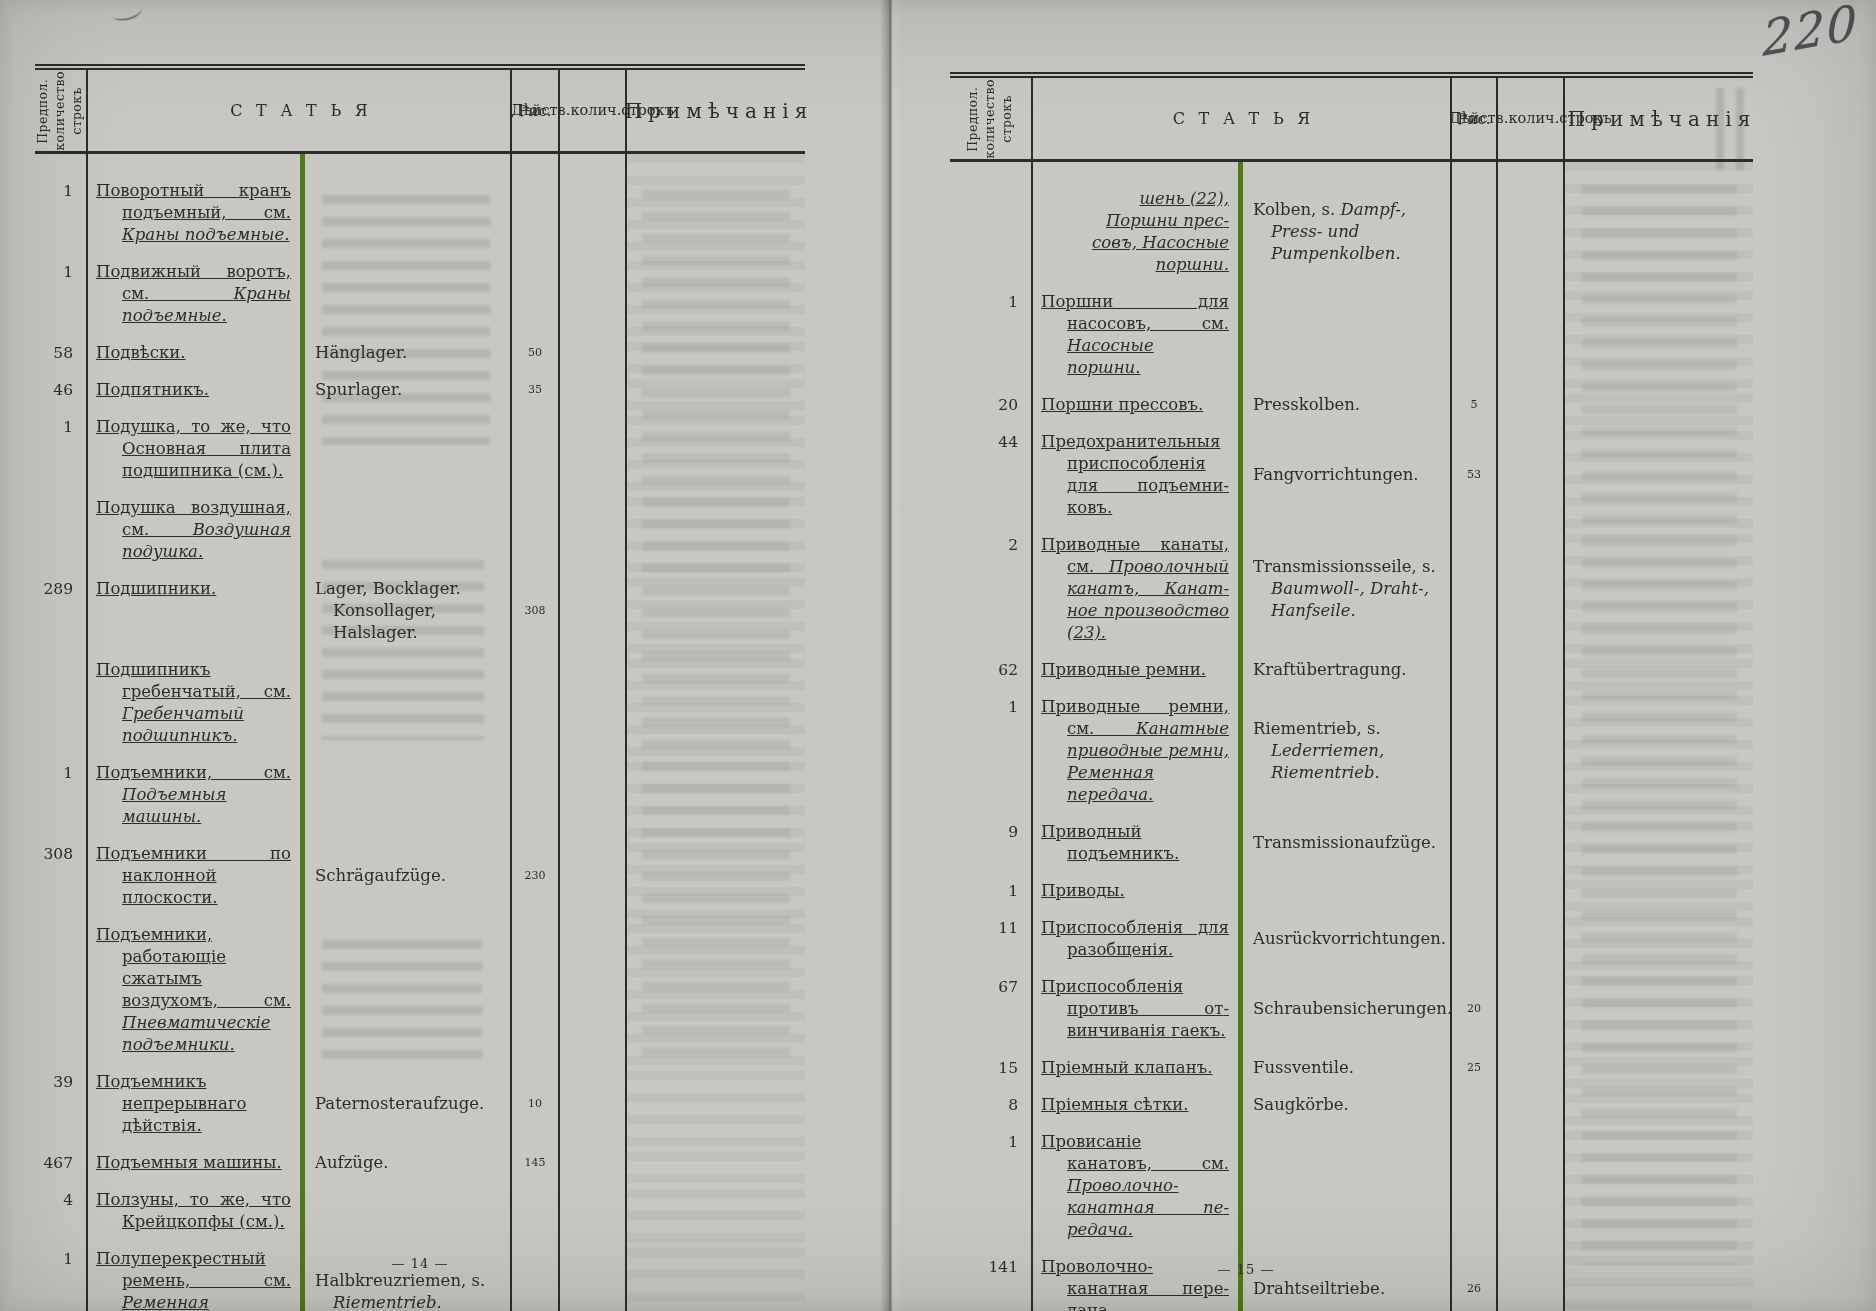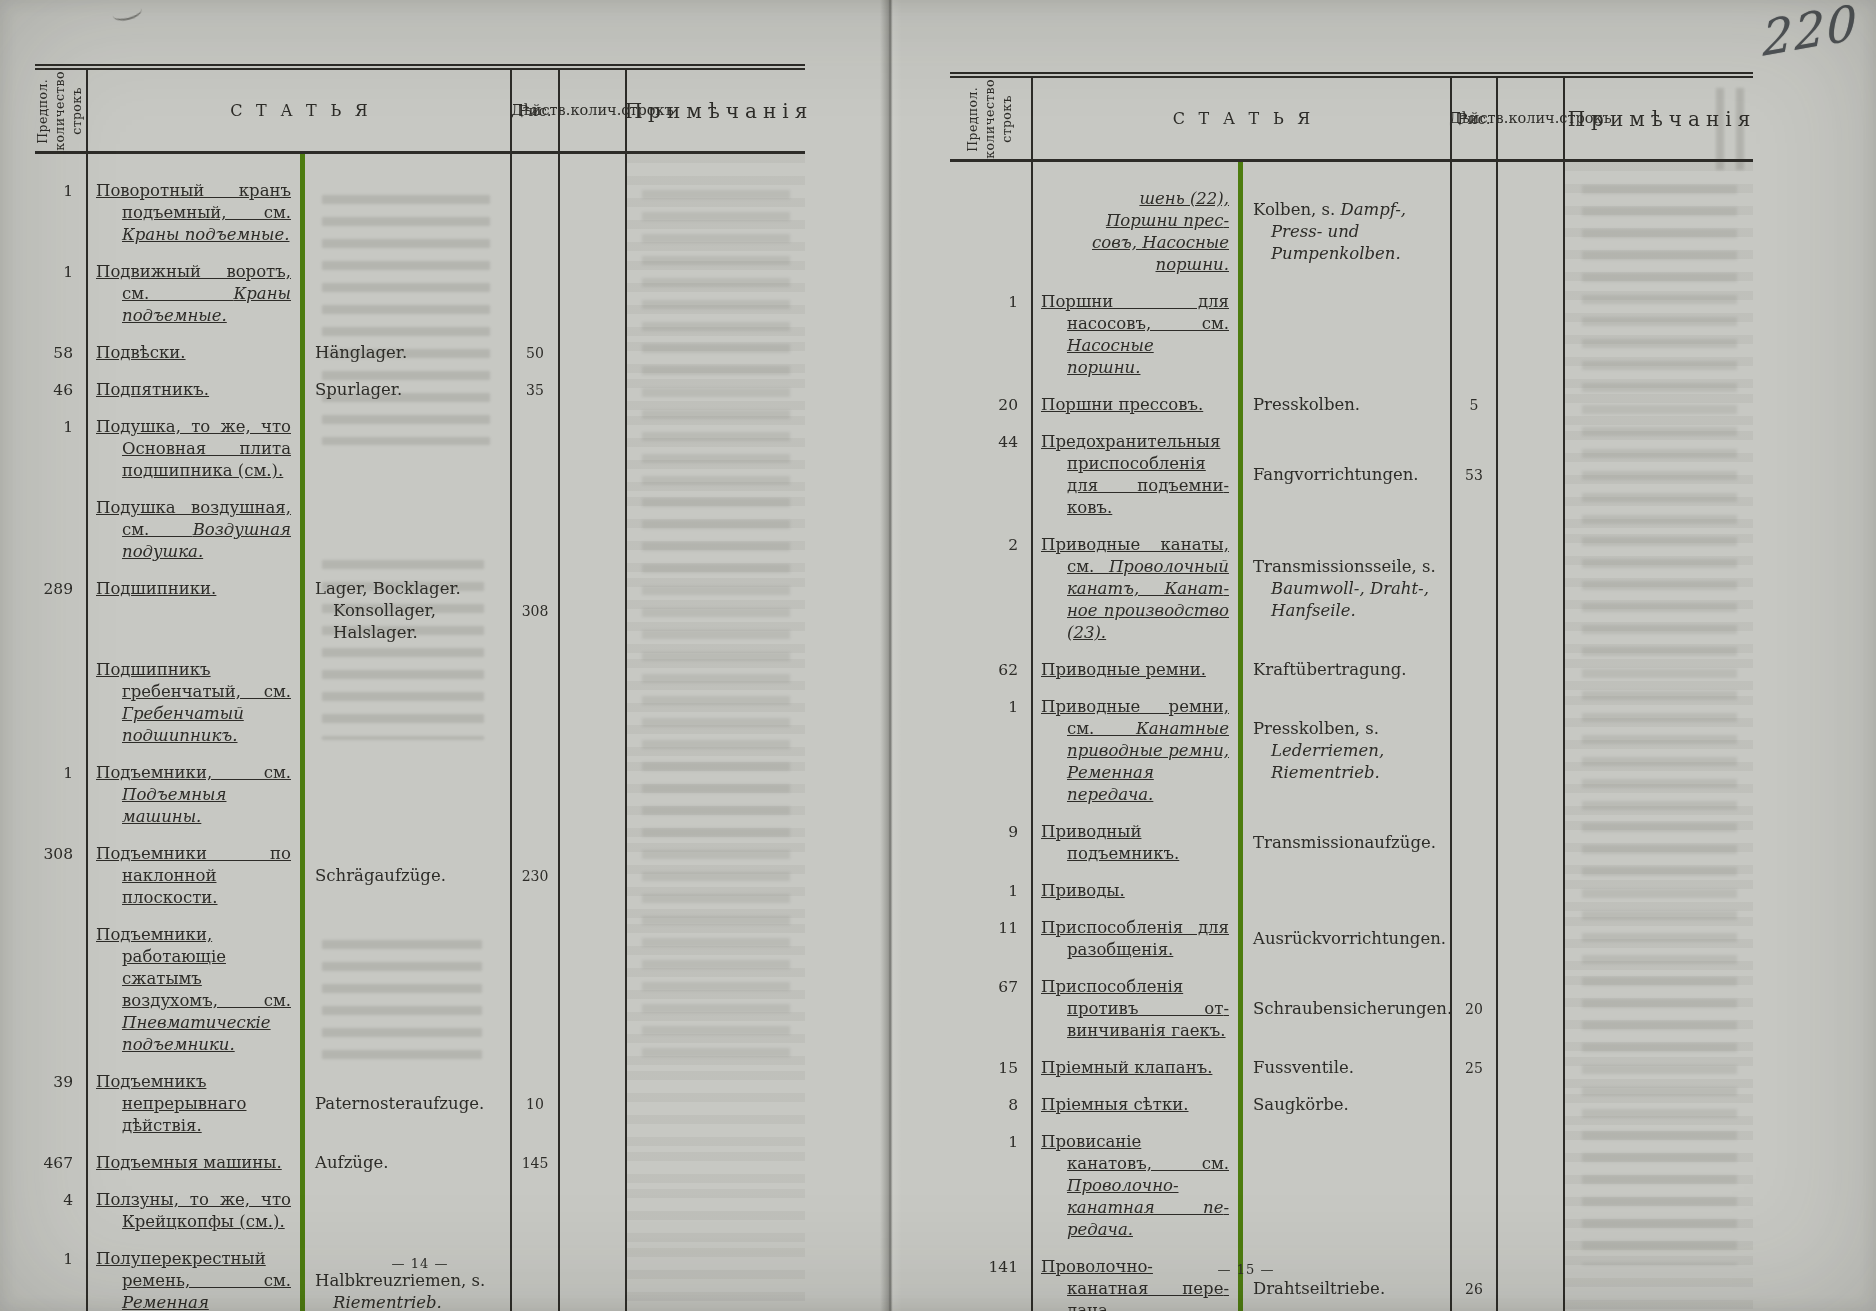--- a/index.html
+++ b/index.html
@@ -59,21 +59,21 @@
     border-right:2.5px solid #2d2c28;text-align:right;
     padding-right:13px;font-size:15.5px;
   }
   .c-ru{border-right:5px solid #4d7c0f;padding-left:8px;padding-right:9px;text-decoration:underline;}
   .c-ru p{margin:0;text-align:justify;text-indent:-26px;padding-left:26px;}
   .trow[data-variant="continuation"] .c-ru p{text-indent:0;padding-left:26px;text-align:right;}
   .c-de{border-right:2.5px solid #2d2c28;display:flex;align-items:center;padding-left:10px;padding-right:8px;}
   .c-de p{margin:0;text-align:left;text-indent:-18px;padding-left:18px;width:100%;}
   .c-fig{
     border-right:2.5px solid #2d2c28;display:flex;align-items:center;justify-content:center;
-    font-size:14px;
+    font-size:11px;
   }
   .c-act{border-right:2.5px solid #2d2c28;}
   .c-notes{
     background:repeating-linear-gradient(rgba(70,68,58,.06) 0 9px, rgba(0,0,0,0) 9px 22px);
   }
   i{font-style:italic;}
 
   
   .pagenum{position:absolute;font-size:13px;letter-spacing:1px;text-align:center;}
   .pagenum.p14{left:35px;width:770px;top:1256px;}
@@ -463,21 +463,21 @@
       <div class="cell c-act"></div>
       <div class="cell c-notes"></div>
     </div>
 
     <div class="trow" data-index="6">
       <div class="cell c-n">1</div>
       <div class="cell c-ru">
         <p><span>Приводные ремни, см. </span><i>Ка­натные приводные ремни, Ременная передача.</i></p>
       </div>
       <div class="cell c-de">
-        <p><span>Presskolben, s. </span><i>Lederriemen, Riementrieb.</i></p>
+        <p><span>Riementrieb, s. </span><i>Lederriemen, Riementrieb.</i></p>
       </div>
       <div class="cell c-fig"></div>
       <div class="cell c-act"></div>
       <div class="cell c-notes"></div>
     </div>
 
     <div class="trow" data-index="7">
       <div class="cell c-n">9</div>
       <div class="cell c-ru">
         <p><span>Приводный подъемникъ.</span><i></i></p>

